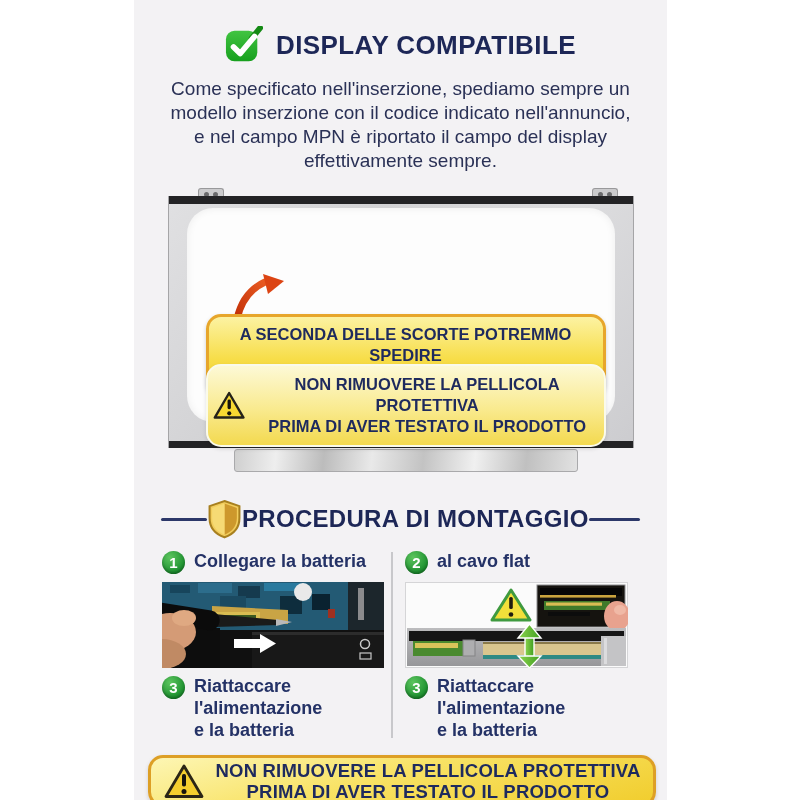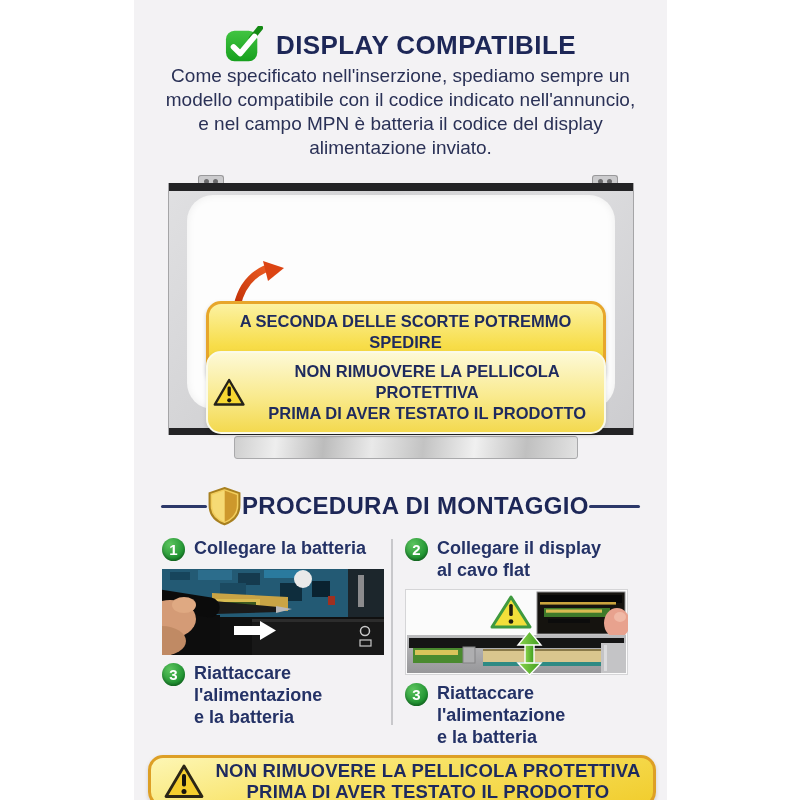--- a/index.html
+++ b/index.html
@@ -6,21 +6,21 @@
   html,body { width:800px; height:800px; background:#ffffff; overflow:hidden;
               font-family:"Liberation Sans","DejaVu Sans",sans-serif; }
   .canvas { position:relative; width:681px; height:800px; background:#ffffff; overflow:hidden; }
   .column { position:absolute; left:134px; top:0; width:533px; height:800px;
             background:#f3f2f4; }
 
   
   .header-row { display:flex; align-items:center; justify-content:center; gap:13px;
                 padding-top:26px; }
   .page-title { font-size:26px; font-weight:bold; color:#1d2757; letter-spacing:.4px; }
-  .intro { text-align:center; color:#2a3156; font-size:19px;
+  .intro { margin-top:13px; text-align:center; color:#2a3156; font-size:19px;
            line-height:24px; }
 
   
   .figure { position:relative; width:466px; height:284px; margin:15px auto 0; }
   .bracket { position:absolute; top:0; width:26px; height:16px; background:#cbcbcd;
              border:1px solid #99999b; border-bottom:none; border-radius:3px 3px 0 0;
              display:flex; gap:4px; justify-content:center; padding-top:3px; }
   .bracket i { width:5px; height:5px; border-radius:50%; background:#6a6a6c; }
   .bracket.l { left:30px; } .bracket.r { right:16px; }
   .panel-body { position:absolute; top:8px; left:0; right:0; height:252px;
@@ -88,23 +88,23 @@
           </linearGradient>
         </defs>
         <rect x="1" y="5" width="33" height="32" rx="9" fill="url(#gchk)"></rect>
         <path d="M28 13 L37 2" stroke="#148a14" stroke-width="6" stroke-linecap="round" fill="none"></path>
         <path d="M9 22 L16 29 L31 11" stroke="#ffffff" stroke-width="6" stroke-linecap="round" stroke-linejoin="round" fill="none"></path>
       </svg>
       <div class="page-title">DISPLAY COMPATIBILE</div>
     </div>
     <div class="intro">
       <div>Come specificato nell'inserzione, spediamo sempre un</div>
-      <div>modello compatibile con il codice indicato nell'annuncio,</div>
-      <div>e nel campo MPN è batteria il codice del display</div>
-      <div>alimentazione inviato.</div>
+      <div>modello inserzione con il codice indicato nell'annuncio,</div>
+      <div>e nel campo MPN è riportato il campo del display</div>
+      <div>effettivamente sempre.</div>
     </div>
 
     <div class="figure">
       <div class="bracket l">
           <i></i>
           <i></i>
         </div>
       <div class="bracket r">
           <i></i>
           <i></i>
@@ -209,21 +209,20 @@
             <div>Riattaccare l'alimentazione</div>
             <div>e la batteria</div>
           </div>
         </div>
       </div>
 
       <div class="scol2">
         <div class="step">
           <div class="badge">2</div>
           <div class="step-text">
-            <div>Collegare il display</div>
             <div>al cavo flat</div>
           </div>
         </div>
 
         <svg class="step-photo" width="223" height="86" viewBox="0 0 223 86">
           <defs>
             <linearGradient id="gmet" x1="0" y1="0" x2="0" y2="1">
               <stop offset="0" stop-color="#bcbcbe"></stop>
                 <stop offset="1" stop-color="#97979a"></stop>
             </linearGradient>

